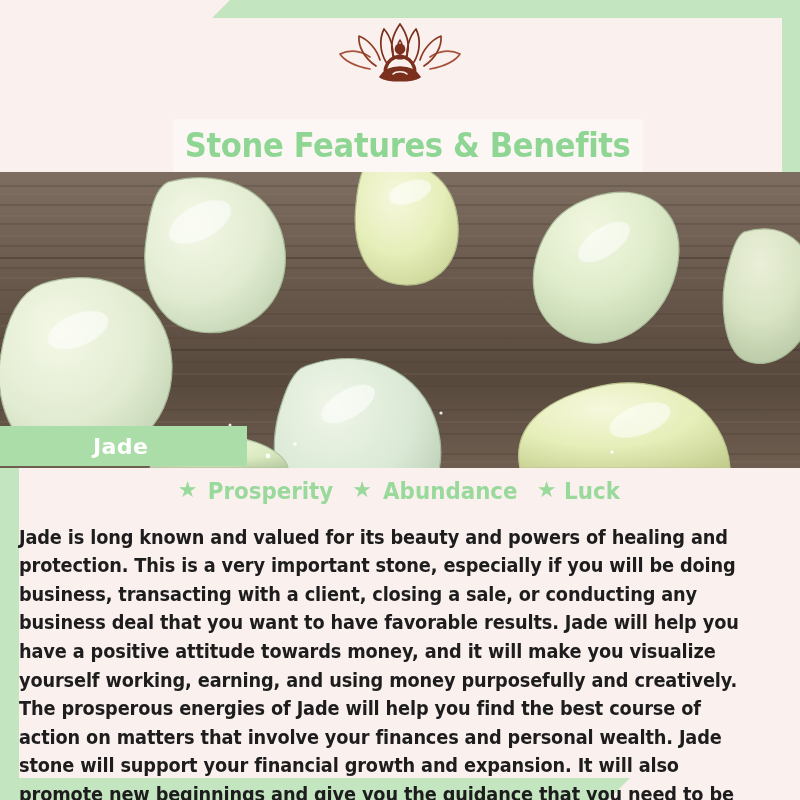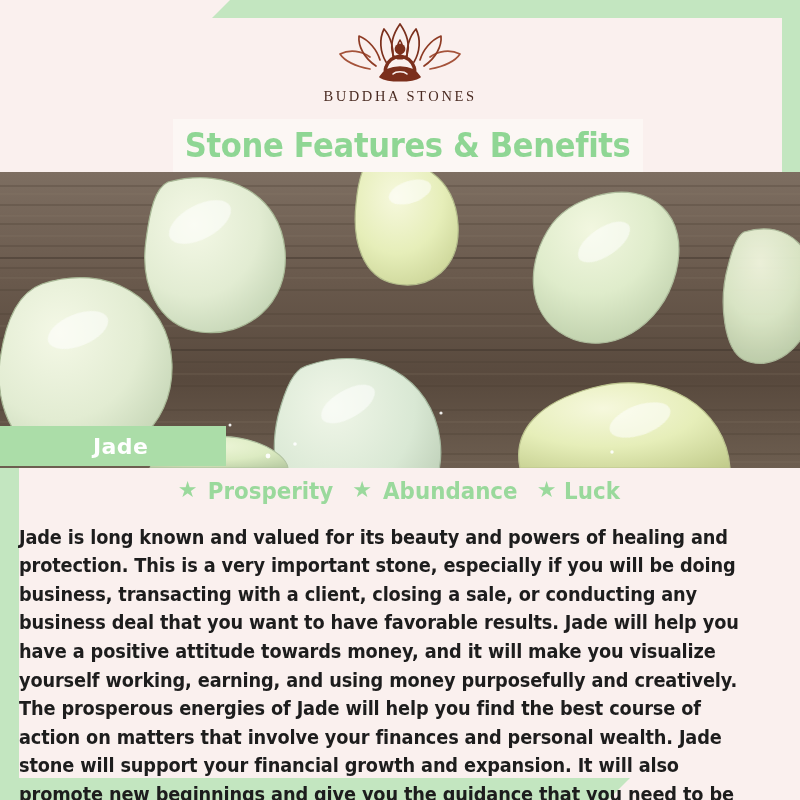--- a/index.html
+++ b/index.html
@@ -124,21 +124,21 @@
     background: #4a3f38;
     z-index: 2;
   }
   .photo svg { display: block; width: 800px; height: 296px; }
 
   
   .name-banner {
     position: absolute;
     left: 0;
     top: 426px;
-    width: 226px;
+    width: 247px;
     height: 40px;
     background: #abdda8;
     display: flex;
     align-items: center;
     z-index: 5;
   }
   .name-text {
     margin-left: 93px;
     color: #ffffff;
     font-family: "DejaVu Sans", sans-serif;
@@ -233,21 +233,20 @@
 
           <path d="M64 34 C57 35 52 39 50 45 C48 50 50 54 55 55" stroke-width="3.4"></path>
           <path d="M64 34 C71 35 76 39 78 45 C80 50 78 54 73 55" stroke-width="3.4"></path>
 
           <path d="M44 55 C48 48 56 45 64 45 C72 45 80 48 84 55 C76 60 52 60 44 55 Z" fill="#7b2f1c" stroke="#7b2f1c" stroke-width="1.6"></path>
 
           <path d="M57 52 C60 49 68 49 71 52" stroke="#faf0ee" stroke-width="1.6"></path>
         </g>
       </svg>
     </span>
-    <span class="logo-word">BUDDHA STONES</span>
   </div>
 
   <div class="title-banner">
     <span class="title-text">Stone Features &amp; Benefits</span>
   </div>
 
   <div class="photo">
     <svg viewBox="0 0 800 296" xmlns="http://www.w3.org/2000/svg" preserveAspectRatio="none">
       <defs>
         <linearGradient id="wood" x1="0" y1="0" x2="0" y2="1">

